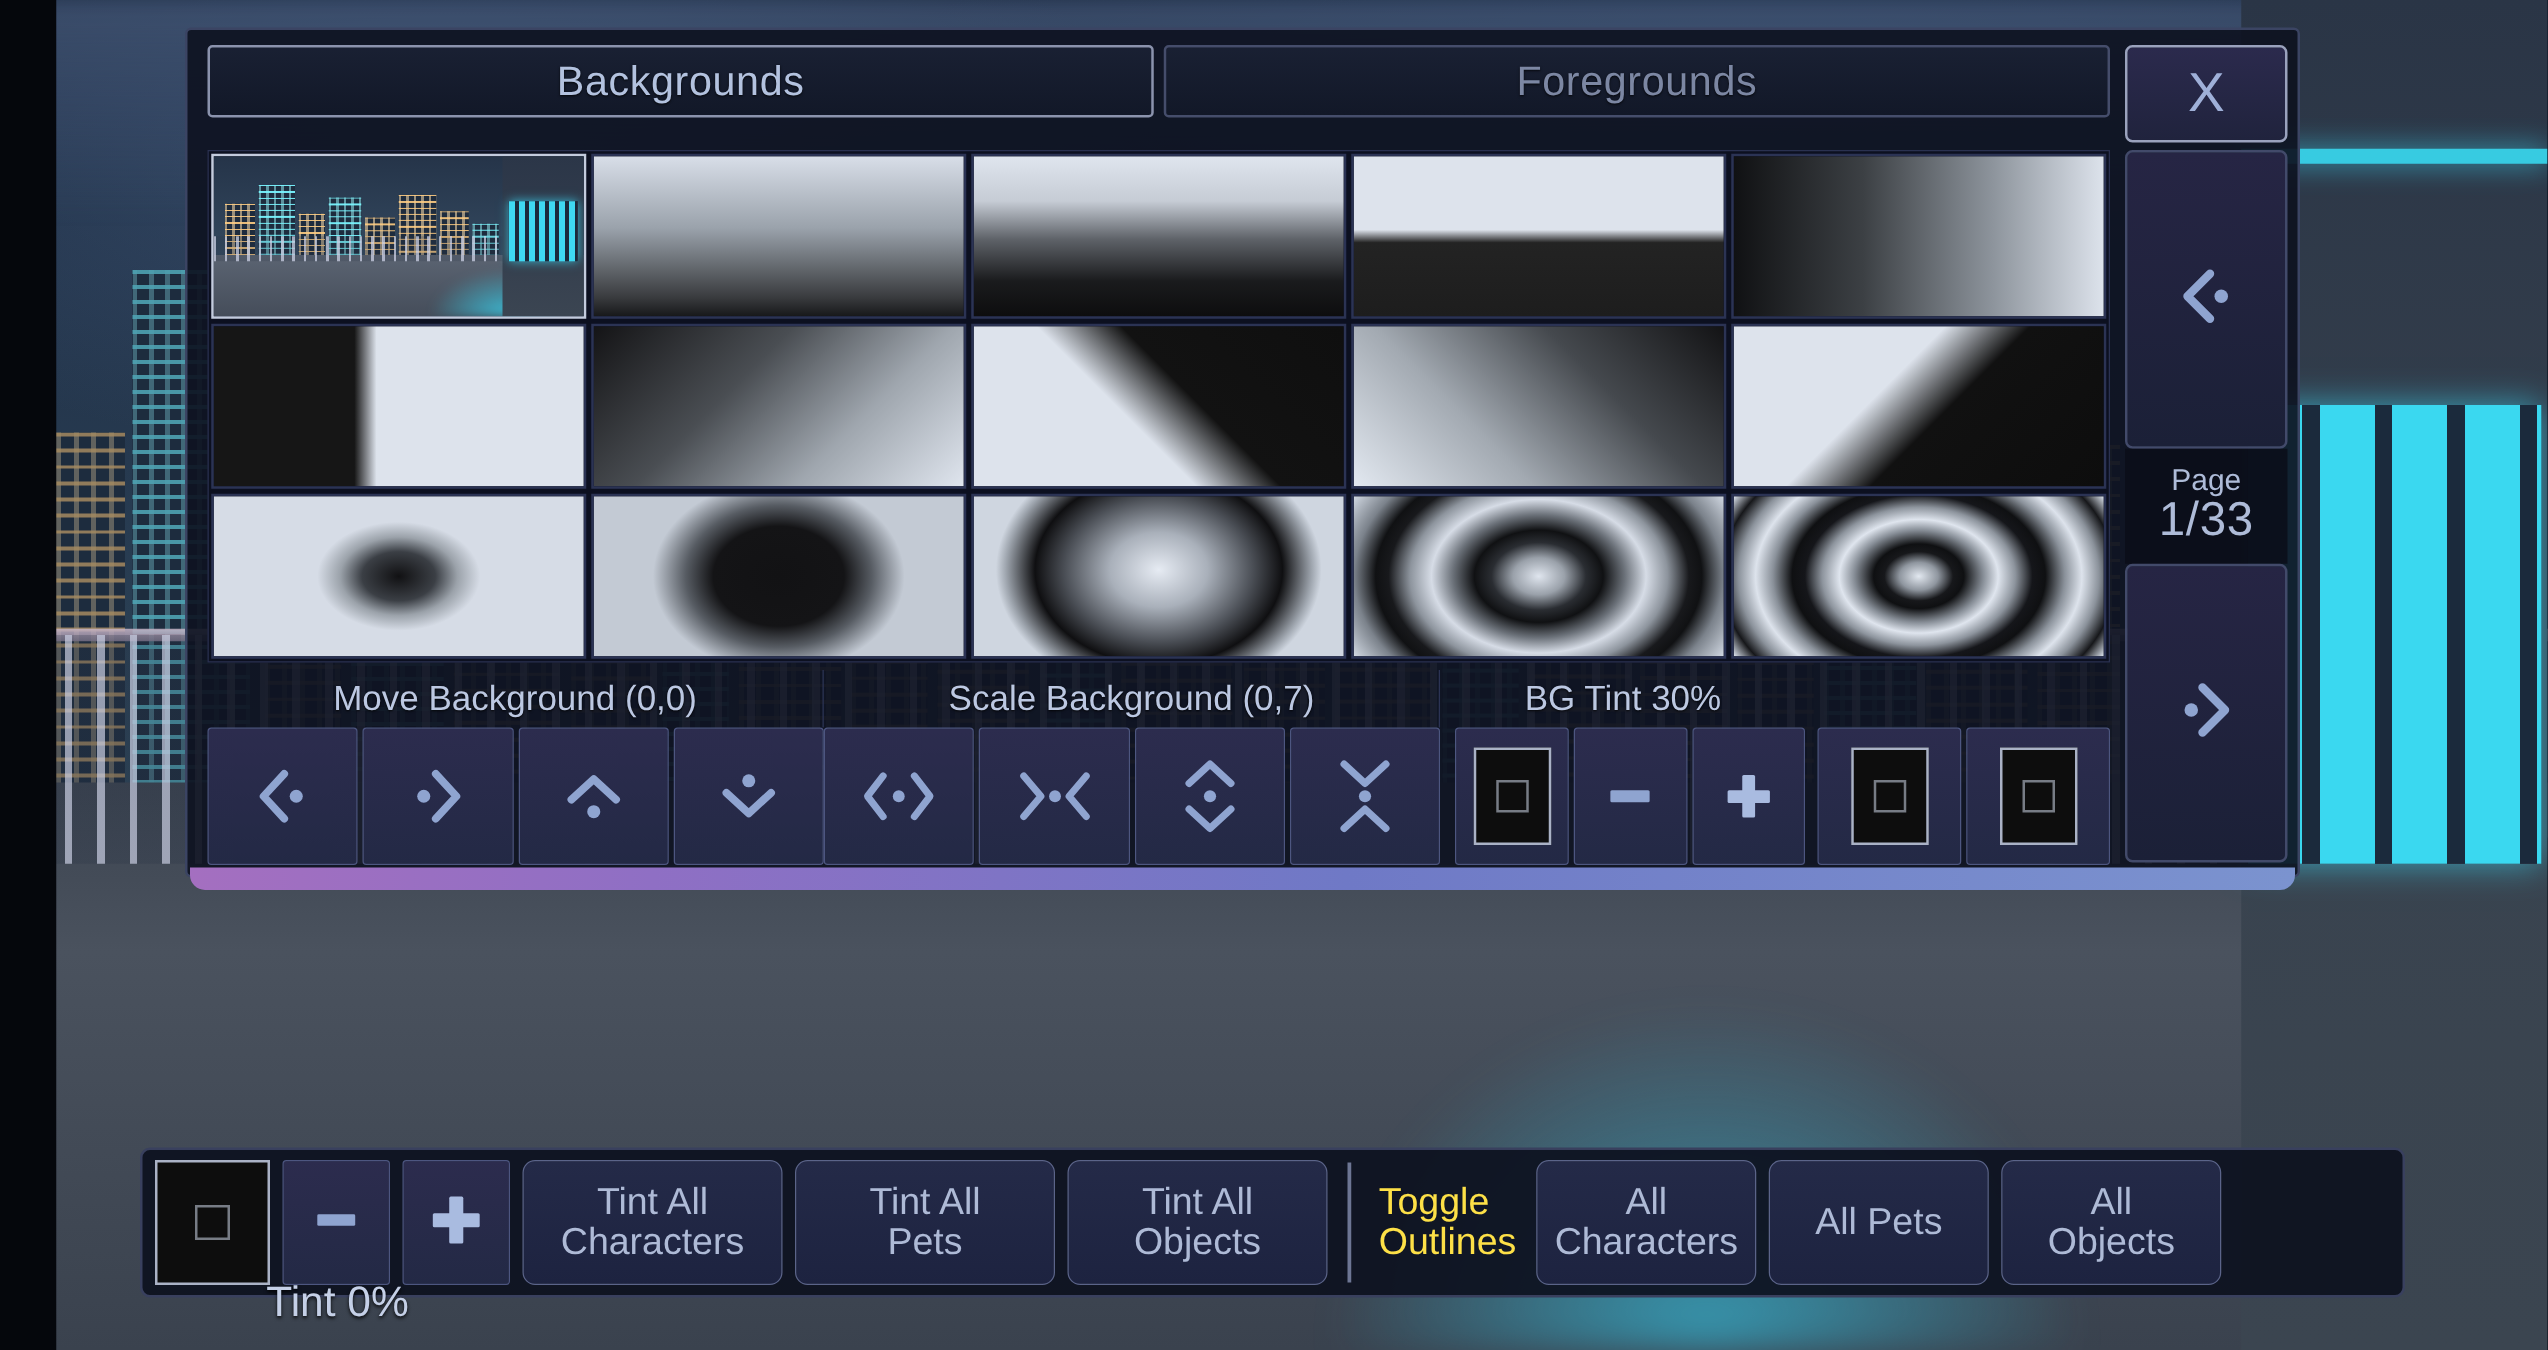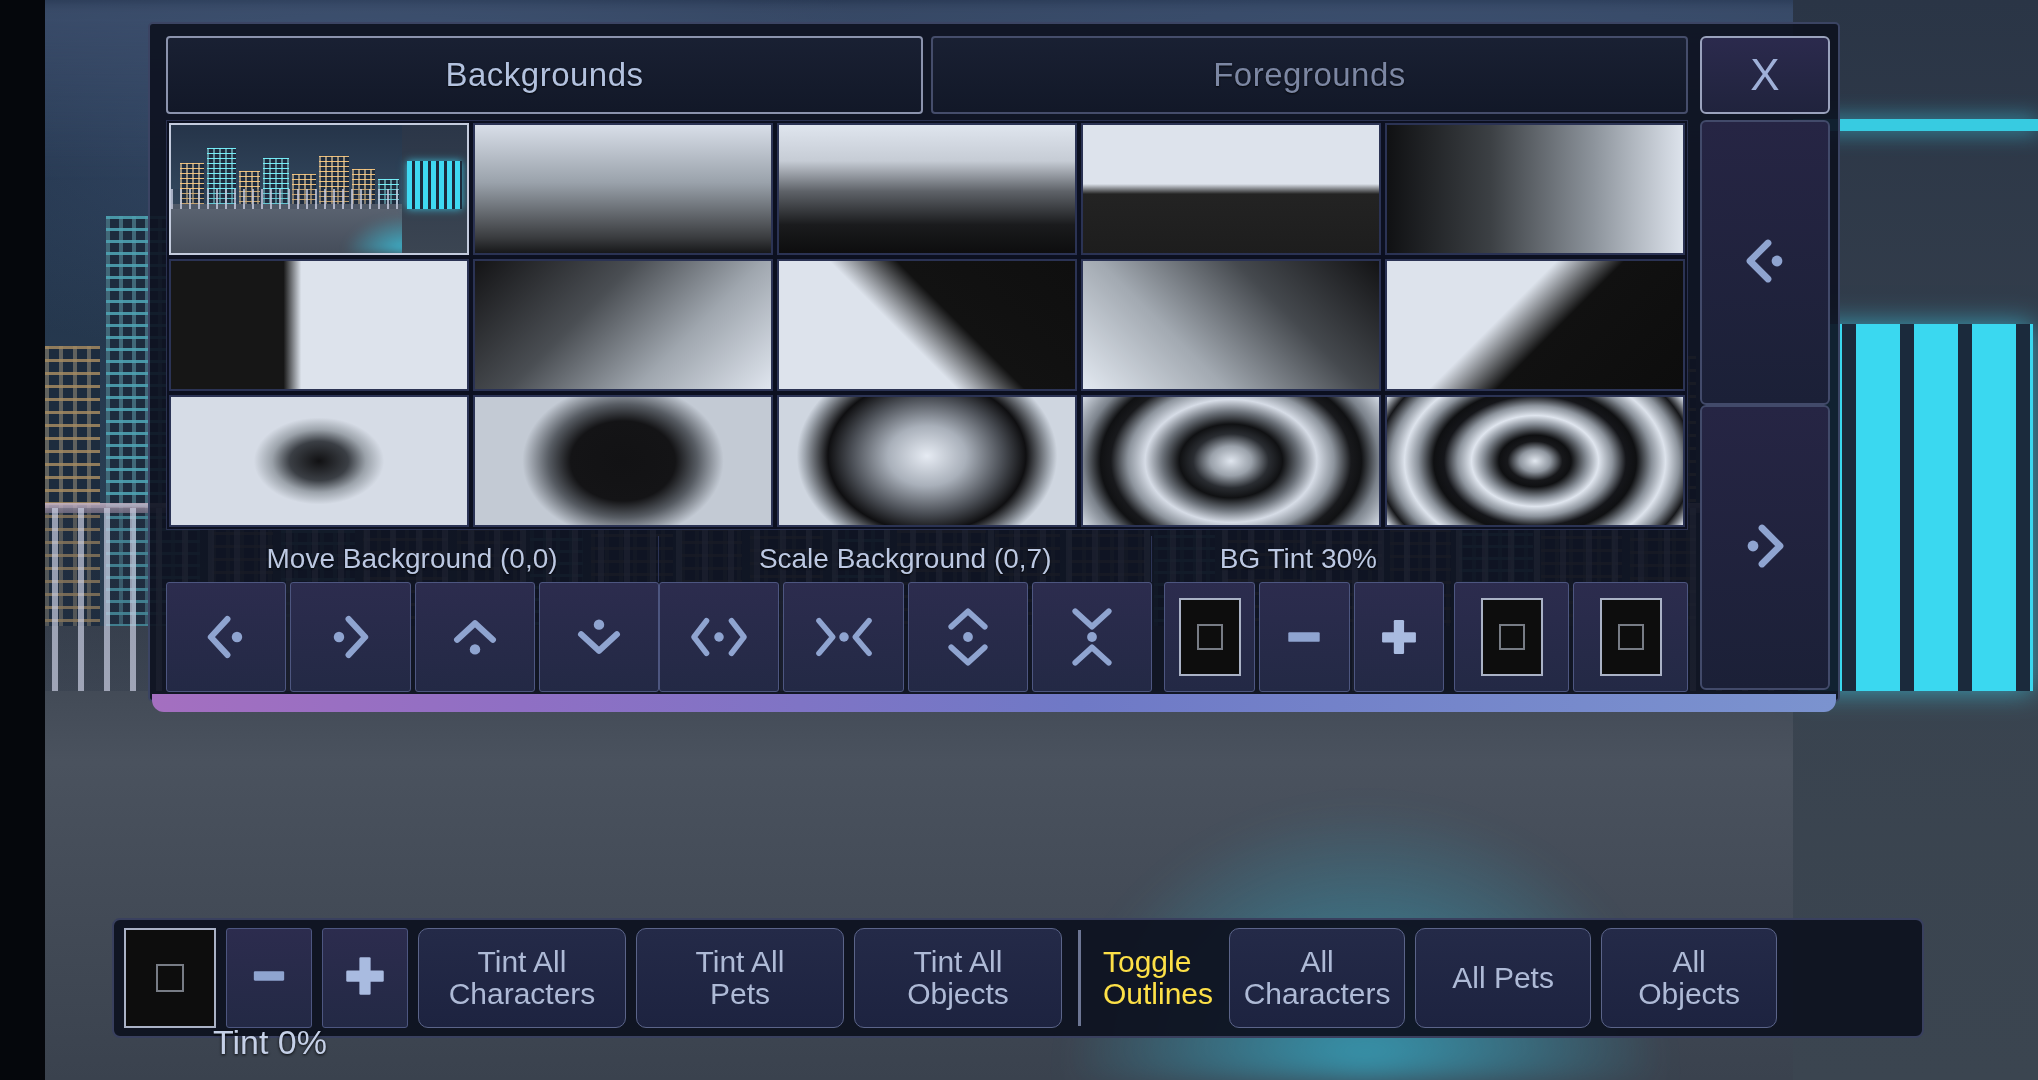--- a/index.html
+++ b/index.html
@@ -88,21 +88,21 @@
     border:2px solid #3b4463;
     border-radius:5px;
   }
   #panel::after {
     content:""; position:absolute; left:2px; right:2px; bottom:-12px; height:18px;
     background:linear-gradient(90deg,#a46fc0 0%, #8f6fc4 22%, #6f79c6 55%, #7b93cf 100%);
     border-radius:0 0 12px 12px;
   }
 
   
-  .tabs { position:absolute; left:16px; top:12px; right:150px; height:78px; display:flex; gap:8px; }
+  .tabs { position:absolute; left:16px; top:12px; right:150px; height:58px; display:flex; gap:8px; }
   .tab {
     flex:1; display:flex; align-items:center; justify-content:center;
     border:2px solid #8b93ad; border-radius:4px;
     background:linear-gradient(180deg, rgba(26,33,52,.92), rgba(18,24,40,.92));
     color:#b3c2df; font-size:33px; letter-spacing:.5px;
     text-shadow:0 1px 2px rgba(0,0,0,.8);
   }
   .tab.inactive { border-color:#454d6b; color:#7c87a3; }
 
   
@@ -281,20 +281,24 @@
     </div>
     <div class="gap"></div>
     <div class="side-btn nav">
       <span>
         <svg width="72" height="72" viewBox="0 0 48 48">
           <path d="M26 12 L14 24 L26 36" fill="none" stroke="#8fa4d0" stroke-width="4.5" stroke-linecap="round" stroke-linejoin="round"></path>
           <circle cx="32" cy="24" r="3.6" fill="#8fa4d0"></circle>
         </svg>
       </span>
     </div>
+    <div class="side-page">
+      <span class="lbl">Page</span>
+      <span class="val">1/33</span>
+    </div>
     <div class="side-btn nav">
       <span>
         <svg width="72" height="72" viewBox="0 0 48 48">
           <circle cx="16" cy="24" r="3.6" fill="#8fa4d0"></circle>
           <path d="M22 12 L34 24 L22 36" fill="none" stroke="#8fa4d0" stroke-width="4.5" stroke-linecap="round" stroke-linejoin="round"></path>
         </svg>
       </span>
     </div>
   </div>
 

